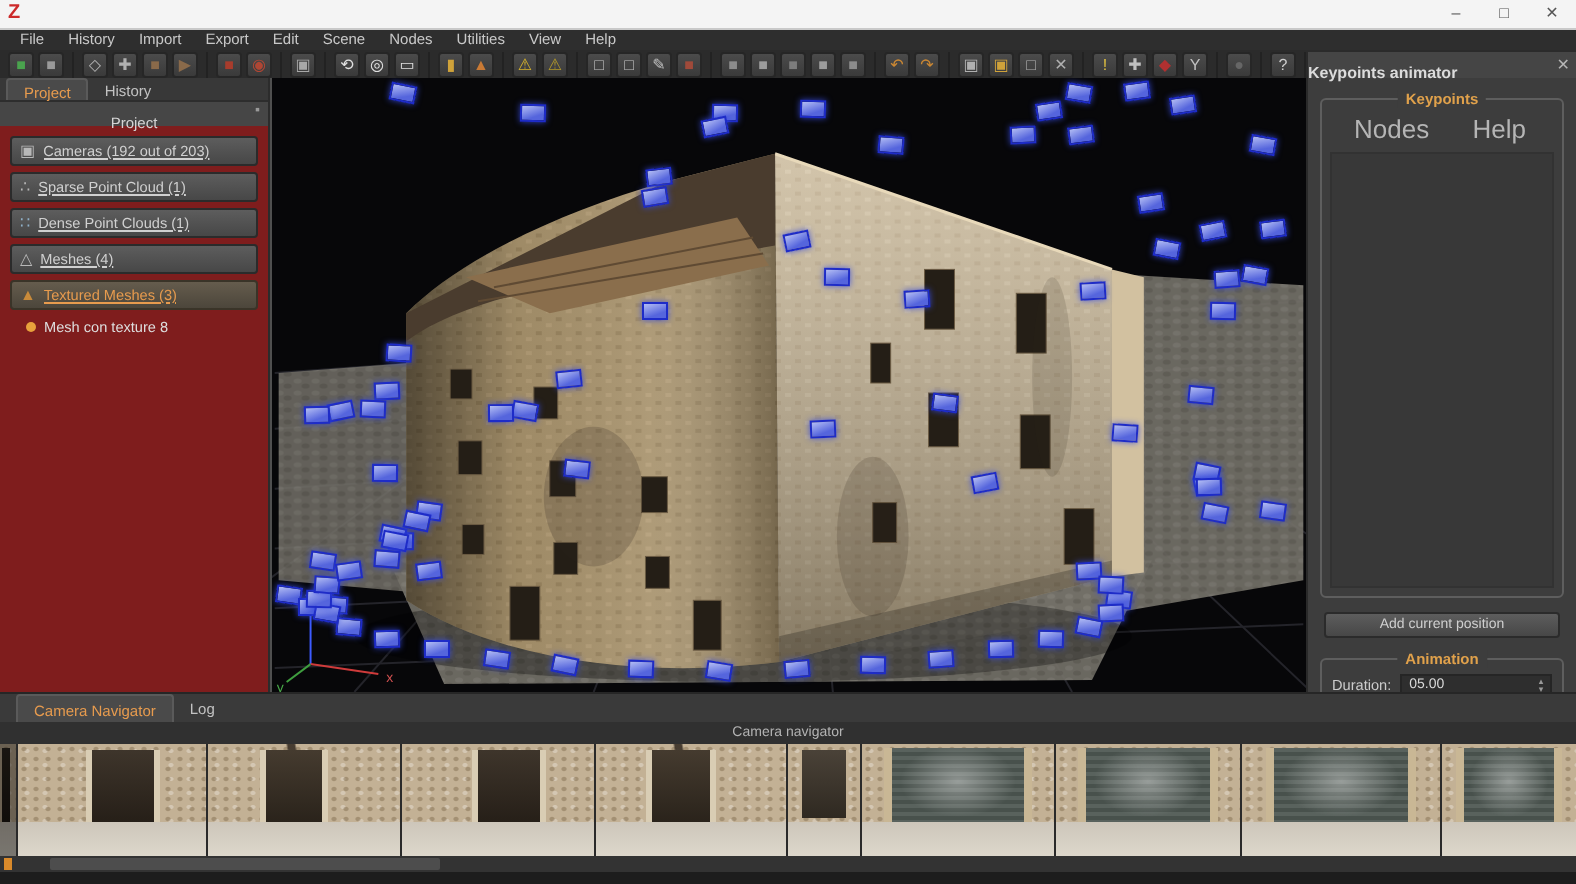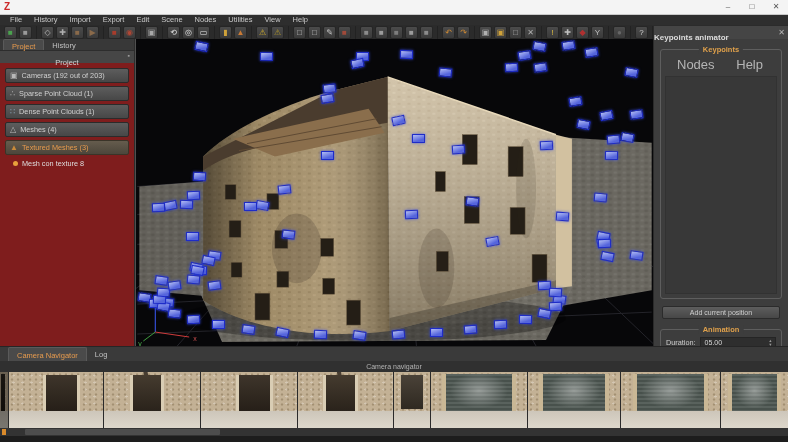--- a/index.html
+++ b/index.html
@@ -33,21 +33,21 @@
   .tab { font-size:7.5px; color:#c2c2c2; padding:1px 8px 0; line-height:11px; }
   .tab.active { background:#4a4a4a; color:#e79b4e; border:1px solid #5a5a5a; border-bottom:none;
     border-radius:2px 2px 0 0; }
   #lp-header { height:12px; background:#464646; position:relative; text-align:center; }
   #lp-header span.ttl { font-size:7.5px; color:#d4d4d4; line-height:12px; }
   #lp-pin { position:absolute; right:4px; top:1px; font-size:7px; color:#9a9a9a; }
   #tree { padding:5px 5px 0; }
   .tree-btn { height:15px; margin-bottom:3px; border:1px solid #2b2b2b; border-radius:2px;
     background:linear-gradient(#5d5d5d,#474747); display:flex; align-items:center; gap:4px; padding:0 4px; }
   .tree-icon { font-size:8px; line-height:13px; }
-  .tree-label { font-size:7.3px; color:#d0d0d0; white-space:nowrap; overflow:hidden; }
+  .tree-label { font-size:7.3px; color:#d0d0d0; white-space:nowrap; overflow:hidden;text-decoration:underline; }
   .tree-btn.hl { background:linear-gradient(#655c4d,#4c463b); border-color:#3a3428; }
   .tree-btn.hl .tree-label { color:#e79b4e; }
   #sub-item { display:flex; align-items:center; gap:4px; margin:4px 0 0 8px; }
   #sub-item .dot { width:5px; height:5px; border-radius:50%; background:#e8a13c; }
   #sub-item .lbl { font-size:7.3px; color:#dedede; }
 
   
   #viewport { position:absolute; left:136px; top:39px; width:517px; height:307px;
     background:#070709; overflow:hidden; }
   #scene { position:absolute; left:0; top:0; }

